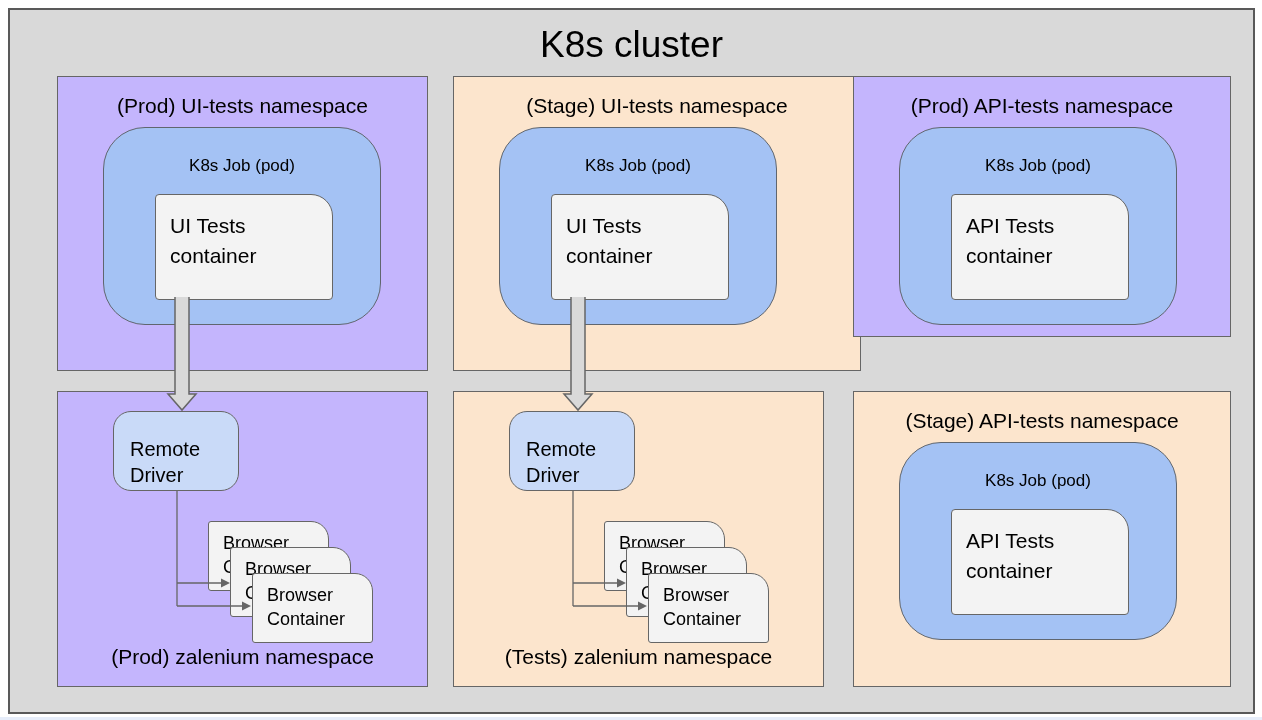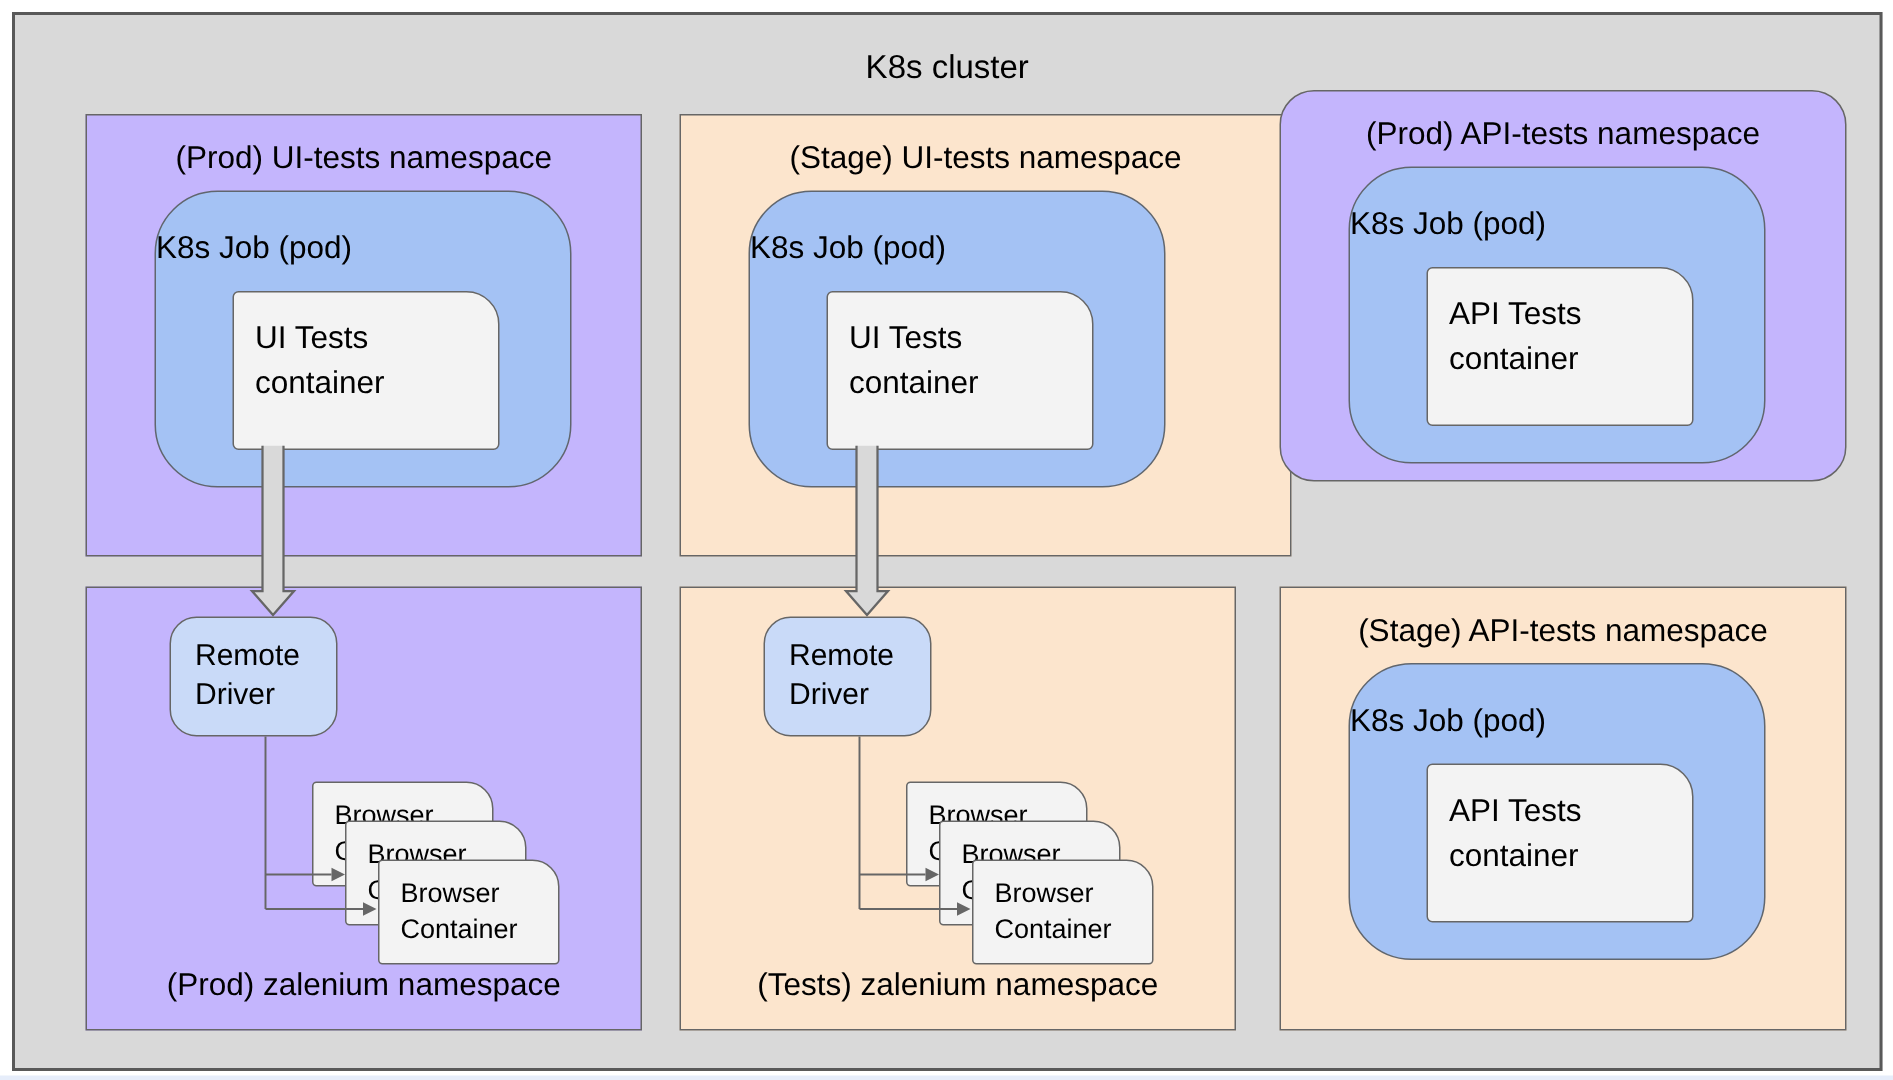--- a/index.html
+++ b/index.html
@@ -4,62 +4,62 @@
 <style>
   * { margin:0; padding:0; box-sizing:border-box; }
   html,body { width:1262px; height:720px; background:#ffffff; overflow:hidden;
               font-family:"Liberation Sans", sans-serif; color:#000; }
   .page { position:relative; width:1262px; height:720px; }
 
   
   .cluster { position:absolute; left:8px; top:8px; width:1247px; height:706px;
              background:#d9d9d9; border:2px solid #595959; }
   .cluster-title { position:absolute; left:0; right:0; top:19px; text-align:center;
-                   font-size:22px; line-height:32px; }
+                   font-size:37px; line-height:32px; }
 
   
   .ns { position:absolute; border:1.5px solid #666; }
   .ns.green  { background:#c4b5fd; }
   .ns.orange { background:#fce5cd; }
   .ns-title  { position:absolute; left:0; right:0; top:16px; text-align:center;
                font-size:21px; line-height:26px; white-space:nowrap; }
   .ns-title.bottom { top:auto; bottom:16px; }
 
   
   .job { position:absolute; left:45px; top:50px; width:278px; height:198px;
          background:#a4c2f4; border:1.5px solid #60666e; border-radius:42px; }
-  .job-label { position:absolute; left:0; right:0; top:25px; text-align:left;
-               font-size:21px; line-height:26px; }
+  .job-label { position:absolute; left:0; right:0; top:25px; text-align:center;
+               font-size:17px; line-height:26px; }
   .test-container { position:absolute; left:51px; top:66px; width:178px; height:106px;
                     background:#f3f3f3; border:1.5px solid #666;
                     border-radius:4px 22px 4px 4px;
                     padding:16px 0 0 14px; font-size:21px; line-height:30px; }
 
   
-  .driver { position:absolute; left:55px; top:19px; width:112px; height:80px;
+  .driver { position:absolute; left:55px; top:19px; width:126px; height:80px;
             background:#c9daf8; border:1.5px solid #666; border-radius:18px;
-            padding:12px 0 0 16px; font-size:20px; line-height:26px; }
+            padding:24px 0 0 16px; font-size:20px; line-height:26px; }
   .browser { position:absolute; width:121px; height:70px; background:#f3f3f3;
              border:1.5px solid #666; border-radius:3px 18px 3px 3px;
              padding:9px 0 0 14px; font-size:18px; line-height:24px; overflow:hidden; }
   .browser.back   { left:150px; top:129px; }
   .browser.middle { left:172px; top:155px; }
   .browser.front  { left:194px; top:181px; }
   .connector { position:absolute; left:0; top:0; width:371px; height:296px;
                pointer-events:none; }
 
   
   .flow-arrow { position:absolute; width:32px; height:116px; }
   .flow-arrow.col1 { left:166px; top:297px; }
   .flow-arrow.col2 { left:562px; top:297px; }
 
   
   .cell-a { left:57px;  top:76px;  width:371px; height:295px; }
   .cell-b { left:453px; top:76px;  width:408px; height:295px; }
-  .cell-c { left:853px; top:60px;  width:378px; height:261px;border-radius:23px; }
+  .cell-c { left:853px; top:76px;  width:378px; height:261px; }
   .cell-d { left:57px;  top:391px; width:371px; height:296px; }
   .cell-e { left:453px; top:391px; width:371px; height:296px; }
   .cell-f { left:853px; top:391px; width:378px; height:296px; }
 
   .bottom-strip { position:absolute; left:0; top:717px; width:1262px; height:3px;
                   background:#e6edfa; }
 </style>
 </head>
 <body>
 

